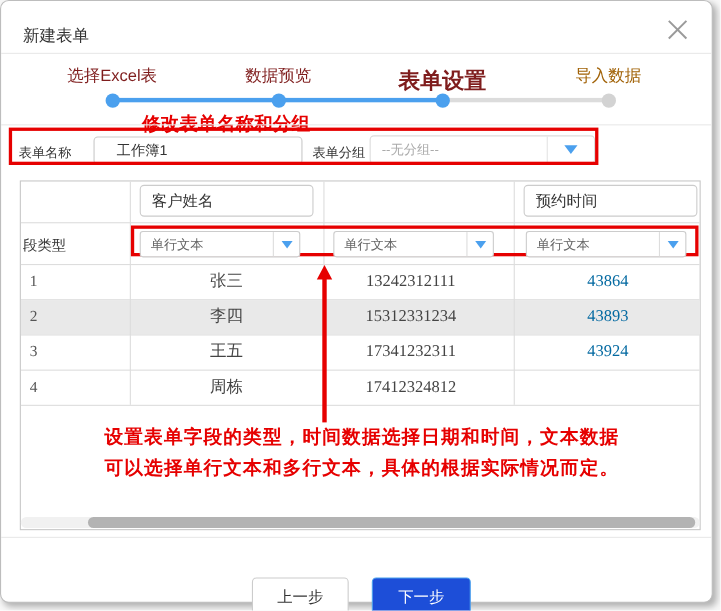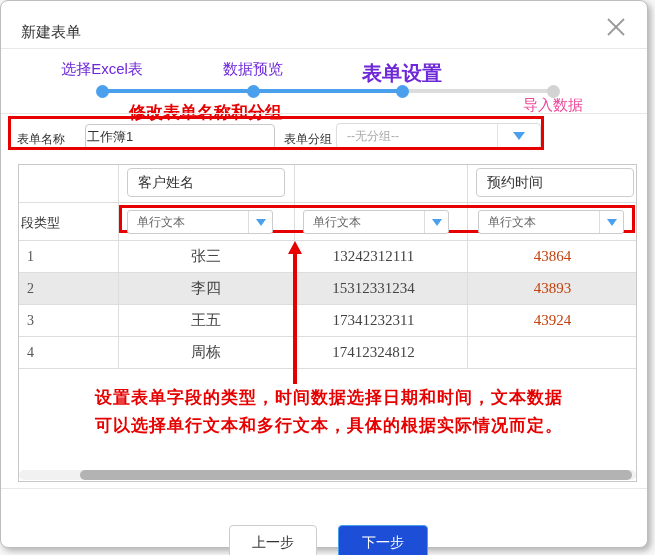--- a/index.html
+++ b/index.html
@@ -17,23 +17,23 @@
   }
   .abs { position:absolute; }
 
   
   .dlg-title { left:20px; top:22px; font-size:15px; color:#333; }
   .close-btn { left:604px; top:15px; width:22px; height:22px; cursor:pointer; }
   .divider { left:0; width:646px; height:1px; background:#e8e8e8; }
 
   
   .step-label { top:59px; transform:translateX(-50%); font-size:15px; white-space:nowrap; }
-  .step-done, .step-active { color:#6d28d9; }
+  .step-done, .step-active { color:#7f1d1d; }
   .step-active { font-weight:bold; font-size:20px; }
-  .step-pending { color:#ec4899;margin-top:36px; }
+  .step-pending { color:#a16207; }
   .step-line { top:88px; height:4px; }
   .line-blue { background:#4ba0ee; }
   .line-gray { background:#dcdcdc; }
   .step-dot { top:84px; width:13px; height:13px; border-radius:50%; z-index:2; }
   .dot-blue { background:#4ba0ee; }
   .dot-gray { background:#d3d3d3; }
 
   
   .red { color:#e60000; }
   .note-top { left:128px; top:100px; font-family:"Liberation Serif",serif; font-weight:bold; font-size:17px; white-space:nowrap; }
@@ -42,21 +42,21 @@
   .arrow-head { left:287px; top:240px; width:0; height:0;
     border-left:7px solid transparent; border-right:7px solid transparent;
     border-bottom:13px solid #e60000; z-index:5; }
   .arrow-line { left:292px; top:252px; width:4px; height:131px; background:#e60000; z-index:5; }
   .note-bottom { left:94px; top:383px; width:545px; font-family:Liberation Serif, serif;
     font-weight:bold; font-size:17px; line-height:28px; letter-spacing:1px; white-space:nowrap; }
 
   
   .fld-label { top:130px; font-size:12px; color:#333; }
   .name-input { left:84px; top:123px; width:190px; height:26px; border:1px solid #c9c9c9;
-    border-radius:4px; font-size:13px; color:#333; padding:0 0 0 1px; background:#fff;
+    border-radius:4px; font-size:13px; color:#333; padding:0 0 0 20px; background:#fff;
     font-family:"Liberation Sans",sans-serif; }
   .group-select { left:335px; top:122px; width:205px; height:26px; border:1px solid #dcdcdc;
     border-radius:4px; background:#fff; }
   .group-value { position:absolute; left:10px; top:0; line-height:24px; font-size:12px; color:#aaa; }
   .sel-arrow-box { position:absolute; right:0; top:0; width:43px; height:100%;
     border-left:1px solid #e4e4e4; display:flex; align-items:center; justify-content:center; }
   .tri-down { width:0; height:0; border-left:6px solid transparent;
     border-right:6px solid transparent; border-top:8px solid #4ba0ee; }
 
   
@@ -71,21 +71,21 @@
   .type-dd { position:absolute; top:45px; width:146px; height:24px; border:1px solid #ccc;
     border-radius:3px; background:#fff; z-index:6; }
   .type-dd .dd-value { position:absolute; left:9px; top:0; line-height:22px; font-size:12px; color:#666; }
   .type-dd .dd-arrow-box { position:absolute; right:0; top:0; width:24px; height:100%;
     border-left:1px solid #ddd; display:flex; align-items:center; justify-content:center; }
   .type-dd .tri-down { border-left-width:5px; border-right-width:5px; border-top-width:7px; }
   .trow { position:absolute; left:0; width:619px; height:31px; font-family:"Liberation Serif",serif; }
   .trow .c-idx { position:absolute; left:8px; width:80px; line-height:31px; font-size:14px; color:#555; }
   .trow .c-name  { position:absolute; left:99px;  width:176px; line-height:31px; font-size:15px; color:#444; text-align:center; }
   .trow .c-phone { position:absolute; left:268px; width:173px; line-height:31px; font-size:15px; color:#444; text-align:center; }
-  .trow .c-time  { position:absolute; left:448px; width:171px; line-height:31px; font-size:15px; color:#c2410c; text-align:center; }
+  .trow .c-time  { position:absolute; left:448px; width:171px; line-height:31px; font-size:15px; color:#0369a1; text-align:center; }
 
   
   .sb-track { left:18px; top:469px; width:617px; height:10px; border-radius:5px; background:#f1f1f1; }
   .sb-thumb { left:79px; top:469px; width:552px; height:10px; border-radius:5px; background:#b3b3b3; cursor:pointer; }
 
   
   .btn { top:496px; height:34px; border-radius:4px; font-size:14px; text-align:center;
     line-height:32px; cursor:pointer; font-family:"Liberation Sans",sans-serif;margin-top:28px; }
   .btn-prev { left:228px; width:88px; background:#fff; border:1px solid #ccc; color:#333; }
   .btn-next { left:337px; width:90px; background:#1d4ed8; border:1px solid #4ba0ee; color:#fff; }

